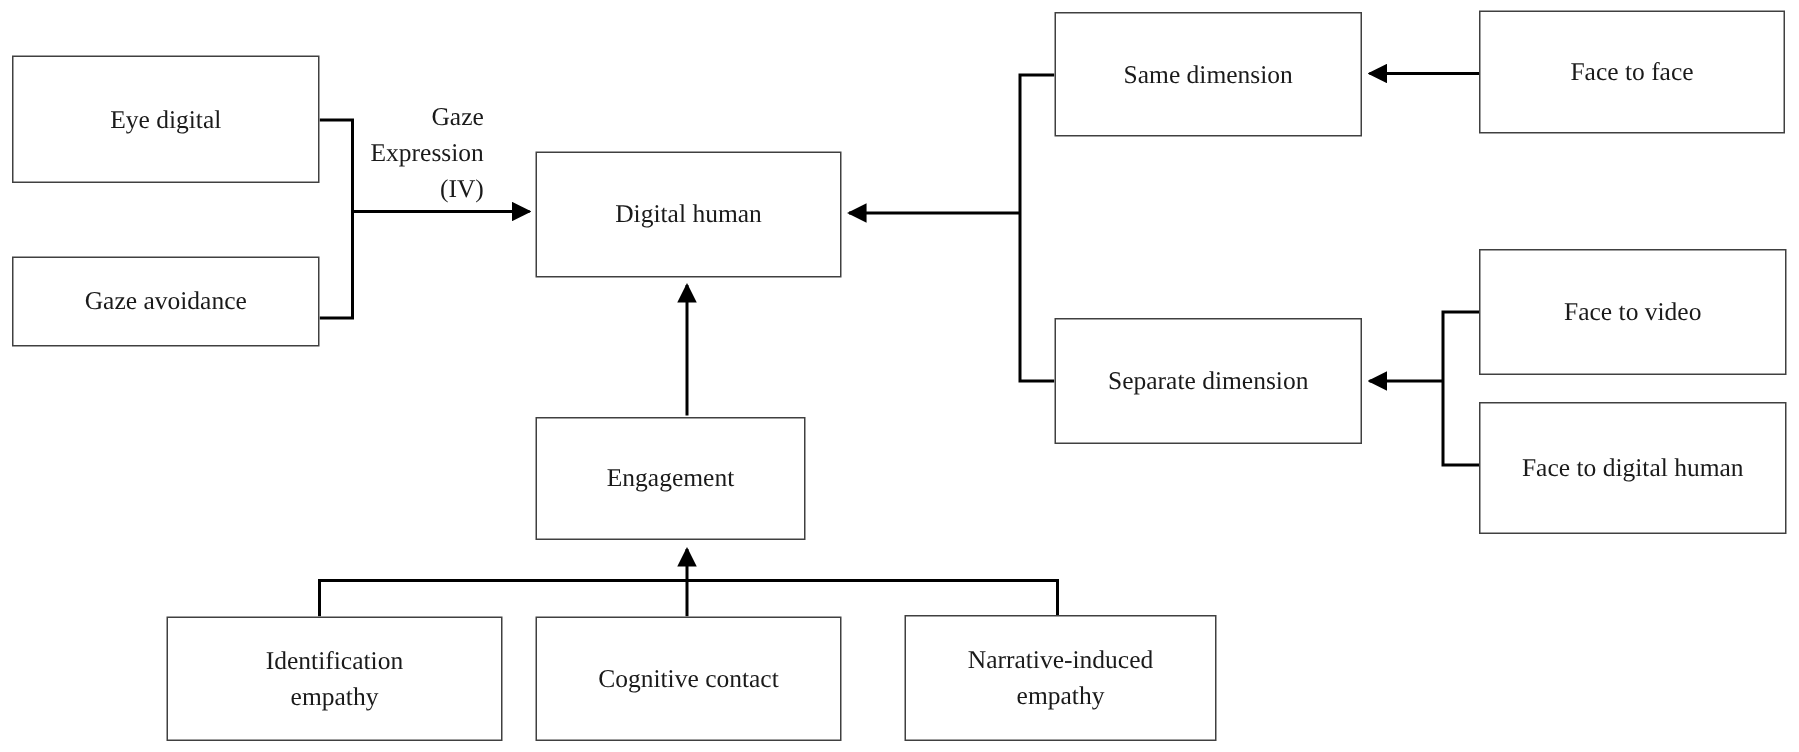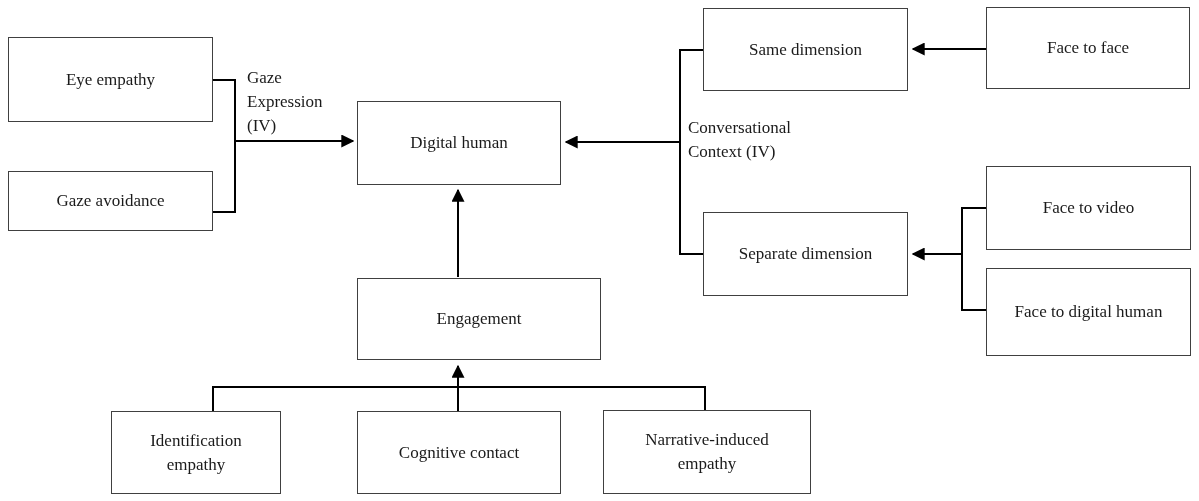--- a/index.html
+++ b/index.html
@@ -42,20 +42,21 @@
     justify-content: center;
     text-align: center;
     font-size: 17px;
     line-height: 24px;
   }
   .edge-label {
     position: absolute;
     font-size: 17px;
     line-height: 24px;
     white-space: nowrap;
+    text-align: right;
   }
 </style>
 </head>
 <body>
 
 <div class="diagram">
 
   <svg class="connectors" viewBox="0 0 1199 501" xmlns="http://www.w3.org/2000/svg">
     <defs>
       <marker id="arrow" viewBox="0 0 10 10" refX="9" refY="5" markerWidth="6.5" markerHeight="6.5" orient="auto-start-reverse">
@@ -74,21 +75,21 @@
     <line class="connector" x1="986" y1="49" x2="913" y2="49" marker-end="url(#arrow)"></line>
 
     <polyline class="connector" points="986,208 962,208 962,310 986,310"></polyline>
     <line class="connector" x1="962" y1="254" x2="913" y2="254" marker-end="url(#arrow)"></line>
 
     <polyline class="connector" points="213,411 213,387 705,387 705,410"></polyline>
     <line class="connector" x1="458" y1="411" x2="458" y2="366" marker-end="url(#arrow)"></line>
   </svg>
 
   <div class="node" style="left:8px; top:37px; width:205px; height:85px">
-    <span>Eye empathy</span>
+    <span>Eye digital</span>
   </div>
 
   <div class="node" style="left:8px; top:171px; width:205px; height:60px">
     <span>Gaze avoidance</span>
   </div>
 
   <div class="node" style="left:357px; top:101px; width:204px; height:84px">
     <span>Digital human</span>
   </div>
 
@@ -105,43 +106,39 @@
   </div>
 
   <div class="node" style="left:986px; top:166px; width:205px; height:84px">
     <span>Face to video</span>
   </div>
 
   <div class="node" style="left:986px; top:268px; width:205px; height:88px">
     <span>Face to digital human</span>
   </div>
 
-  <div class="node" style="left:357px; top:278px; width:244px; height:82px">
+  <div class="node" style="left:357px; top:278px; width:180px; height:82px">
     <span>Engagement</span>
   </div>
 
-  <div class="node" style="left:111px; top:411px; width:170px; height:83px">
+  <div class="node" style="left:111px; top:411px; width:224px; height:83px">
     <span>Identification</span>
     <span>empathy</span>
   </div>
 
   <div class="node" style="left:357px; top:411px; width:204px; height:83px">
     <span>Cognitive contact</span>
   </div>
 
   <div class="node" style="left:603px; top:410px; width:208px; height:84px">
     <span>Narrative-induced</span>
     <span>empathy</span>
   </div>
 
   <div class="edge-label" style="left:247px; top:66px">
     <div>Gaze</div>
     <div>Expression</div>
     <div>(IV)</div>
   </div>
 
-  <div class="edge-label" style="left:688px; top:116px">
-    <div>Conversational</div>
-    <div>Context (IV)</div>
-  </div>
 
 
 </div>
 
 </body></html>

